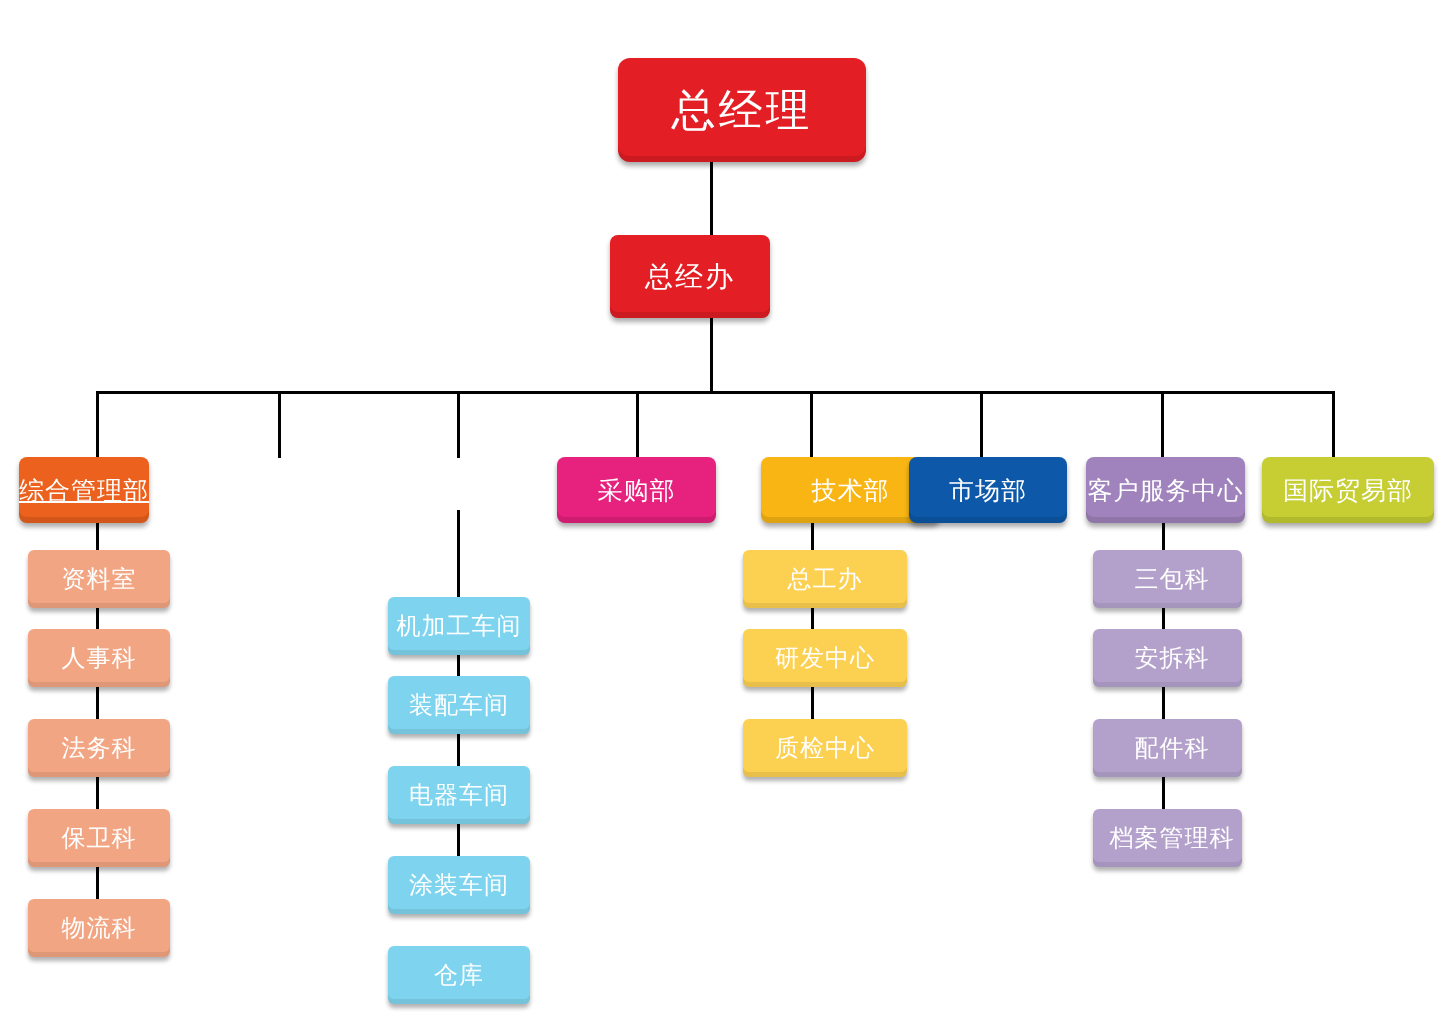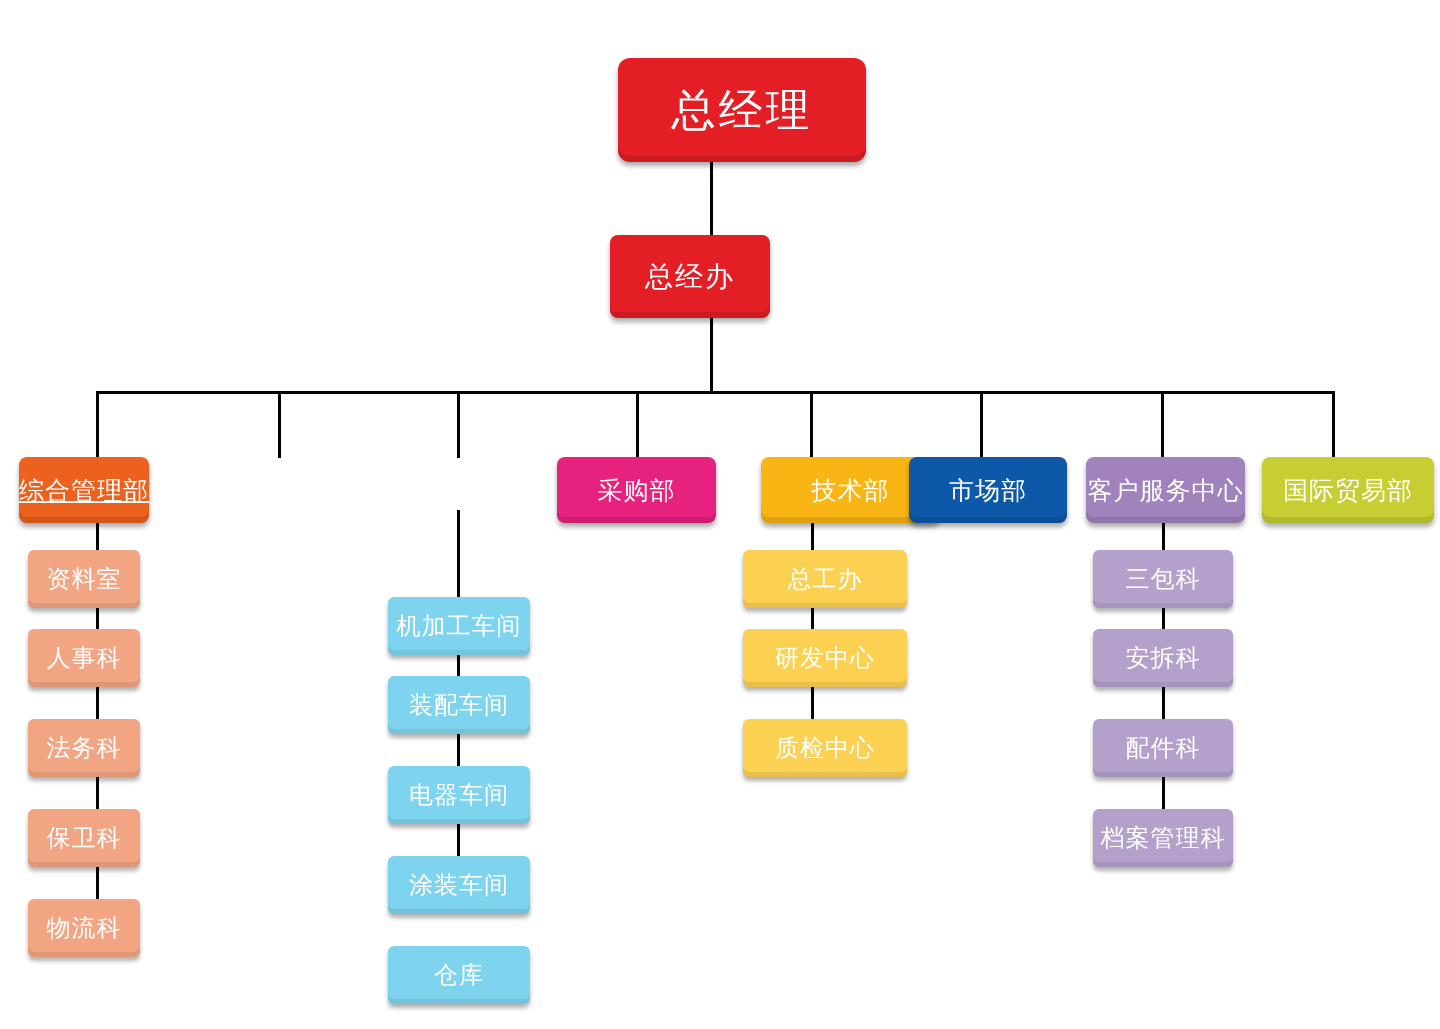--- a/index.html
+++ b/index.html
@@ -52,24 +52,24 @@
   .dept1 { left: 201px;  width: 157px; background: var(--dept-1); }
   .dept2 { left: 381px;  width: 156px; background: var(--dept-2); }
   .dept3 { left: 557px;  width: 159px; background: var(--dept-3); }
   .dept4 { left: 733px;  width: 179px; background: var(--dept-4); margin-left: 28px; }
   .dept5 { left: 909px;  width: 158px; background: var(--dept-5); }
   .dept6 { left: 1086px; width: 159px; background: var(--dept-6); }
   .dept7 { left: 1262px; width: 172px; background: var(--dept-7); }
   
   .child { height: 58px; font-size: 24px; letter-spacing: 1px; border-radius: 6px;
            box-shadow: inset 0 -5px 0 rgba(0,0,0,0.08), 0 4px 4px rgba(0,0,0,0.30); }
-  .c0 { left: 28px;   width: 112px; background: var(--child-0); }
+  .c0 { left: 28px;   width: 142px; background: var(--child-0); }
   .c2 { left: 388px;  width: 142px; background: var(--child-2); margin-top: 47px; }
   .c4 { left: 743px;  width: 164px; background: var(--child-4); }
-  .c6 { left: 1093px; width: 140px; background: var(--child-6); }
+  .c6 { left: 1093px; width: 140px; background: var(--child-6); padding-left: 9px; }
   .r0 { top: 550px; } .r1 { top: 629px; } .r2 { top: 719px; }
   .r3 { top: 809px; } .r4 { top: 899px; }
 </style>
 </head>
 <body>
 
 <div class="canvas">
 
   <div class="line riser"></div>
   <div class="line hbar"></div>

